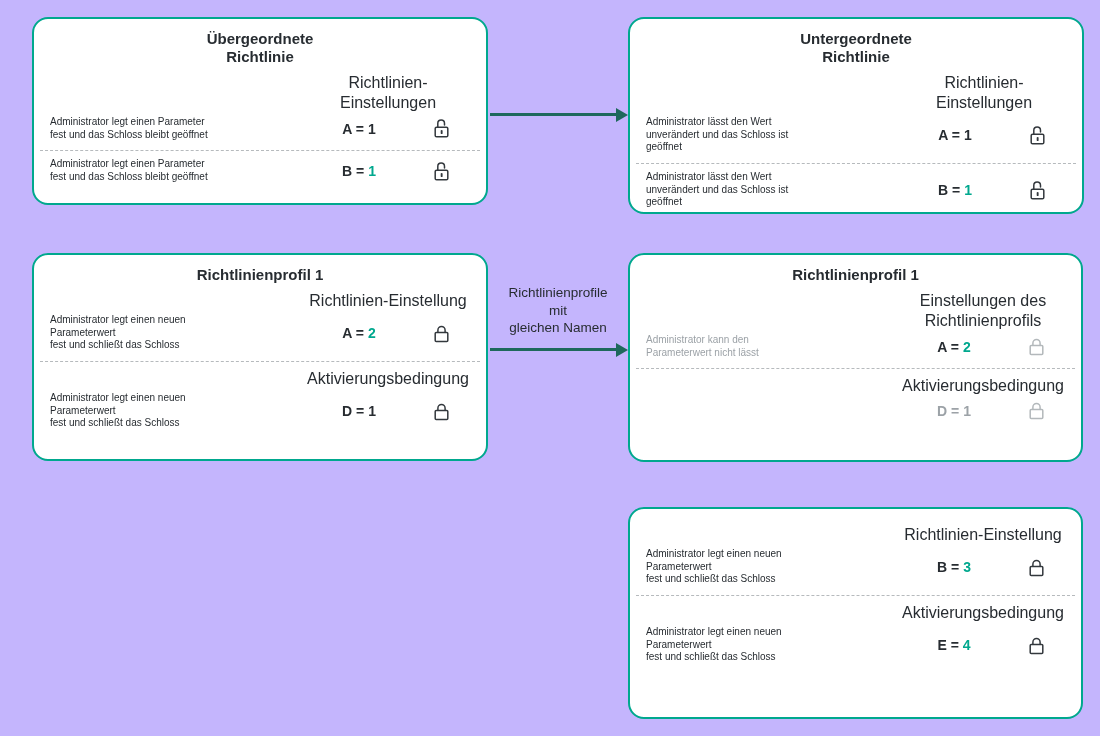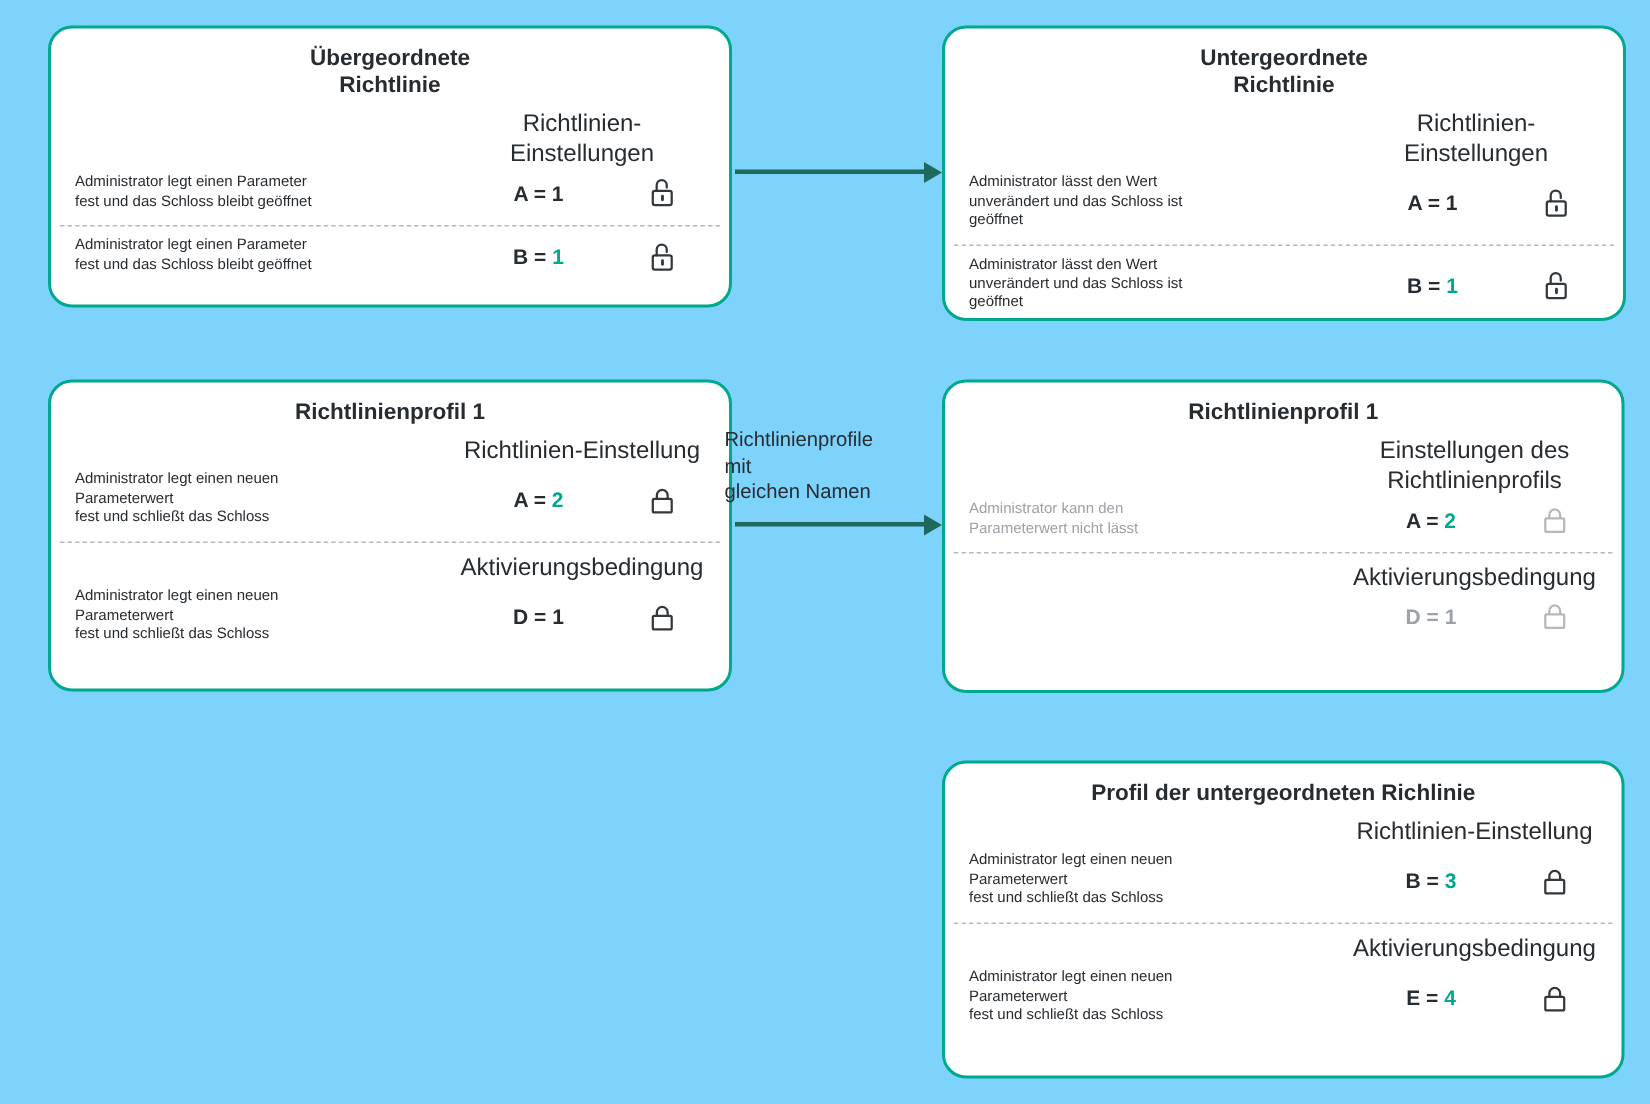--- a/index.html
+++ b/index.html
@@ -2,21 +2,21 @@
 <html style="--teal: #00A88E; --dark: #272C31; --gray: #9CA2A7; --arrow: #1E685C; --lockdark: #33383D; --lockgray: #B3B8BB;"><head>
 <meta charset="utf-8">
 <style>
   :root{
     --teal:#00A88E; --dark:#272C31; --gray:#9CA2A7; --arrow:#1E685C;
     --lockdark:#33383D; --lockgray:#B3B8BB; --divider:#B6BABD;
   }
   *{box-sizing:border-box;margin:0;padding:0}
   html,body{background:#ffffff}
   body{font-family:"Liberation Sans","DejaVu Sans",sans-serif;color:var(--dark);}
-  .canvas{position:relative;width:1100px;height:736px;background:#7dd3fc;overflow:hidden}
+  .canvas{position:relative;width:1100px;height:736px;background:#c4b5fd;overflow:hidden}
 
   .box{position:absolute;background:#fff;border:2px solid var(--teal);border-radius:16px;
        padding:11px 16px 10px 16px;}
   .box-title{font-weight:bold;font-size:15px;line-height:1.2;text-align:center;white-space:pre-line;margin-bottom:2px}
   .section{display:grid;grid-template-columns:1fr 106px 58px;align-items:center;padding:5px 0 7px 0}
   .col-header{grid-column:2/4;grid-row:1;display:flex;justify-content:center;font-size:16px;line-height:1.25;margin-bottom:3px}
   .col-header span{white-space:pre-line;text-align:center}
   .desc{grid-column:1;grid-row:2;font-size:10px;line-height:1.27;white-space:pre-line}
   .value{grid-column:2;grid-row:2;text-align:center;font-size:14px}
   .value b{font-weight:bold}
@@ -34,21 +34,21 @@
   #box-child-policy{left:628px;top:17px;width:456px;height:197px}
   #box-profile1{left:32px;top:253px;width:456px;height:208px}
   #box-profile1-child{left:628px;top:253px;width:455px;height:209px}
   #box-child-profile{left:628px;top:507px;width:455px;height:212px}
 
   .arrow{position:absolute;height:3px;background:var(--arrow)}
   .arrow::after{content:"";position:absolute;right:-11px;top:50%;transform:translateY(-50%);
     border-left:12px solid var(--arrow);border-top:7px solid transparent;border-bottom:7px solid transparent}
   #arrow-top{left:490px;top:113px;width:127px}
   #arrow-middle{left:490px;top:348px;width:127px}
-  #arrow-label{position:absolute;left:483px;top:284px;width:150px;
+  #arrow-label{position:absolute;left:483px;top:284px;width:150px;text-align:center;
     font-size:13.5px;line-height:1.3;white-space:pre-line}
 </style>
 </head>
 <body>
 
 <div class="canvas">
 
   <div class="box pull-up" id="box-parent-policy">
     <div class="box-title">Übergeordnete
 Richtlinie</div>
@@ -186,21 +186,20 @@
         
         <svg class="lock-closed" width="21" height="23" viewBox="0 0 21 23" fill="none">
             <rect x="4.2" y="10.6" width="12.6" height="9" rx="1" stroke="currentColor" stroke-width="1.5"></rect>
             <path d="M6.9 10.6 V8.2 a3.6 3.6 0 0 1 7.2 0 V10.6" stroke="currentColor" stroke-width="1.5"></path>
           </svg>
       </div>
     </div>
   </div>
 
   <div class="box" id="box-child-profile">
-    <div class="box-title">Profil der untergeordneten Richlinie</div>
     <div class="section">
       <div class="col-header">
           <span>Richtlinien-Einstellung</span>
         </div>
       <div class="desc" data-tone="dark">Administrator legt einen neuen
 Parameterwert
 fest und schließt das Schloss</div>
       <div class="value"><b data-tone="dark">B = </b><b data-tone="teal">3</b></div>
       <div class="lock" data-lock="closed" data-tone="dark">
         

